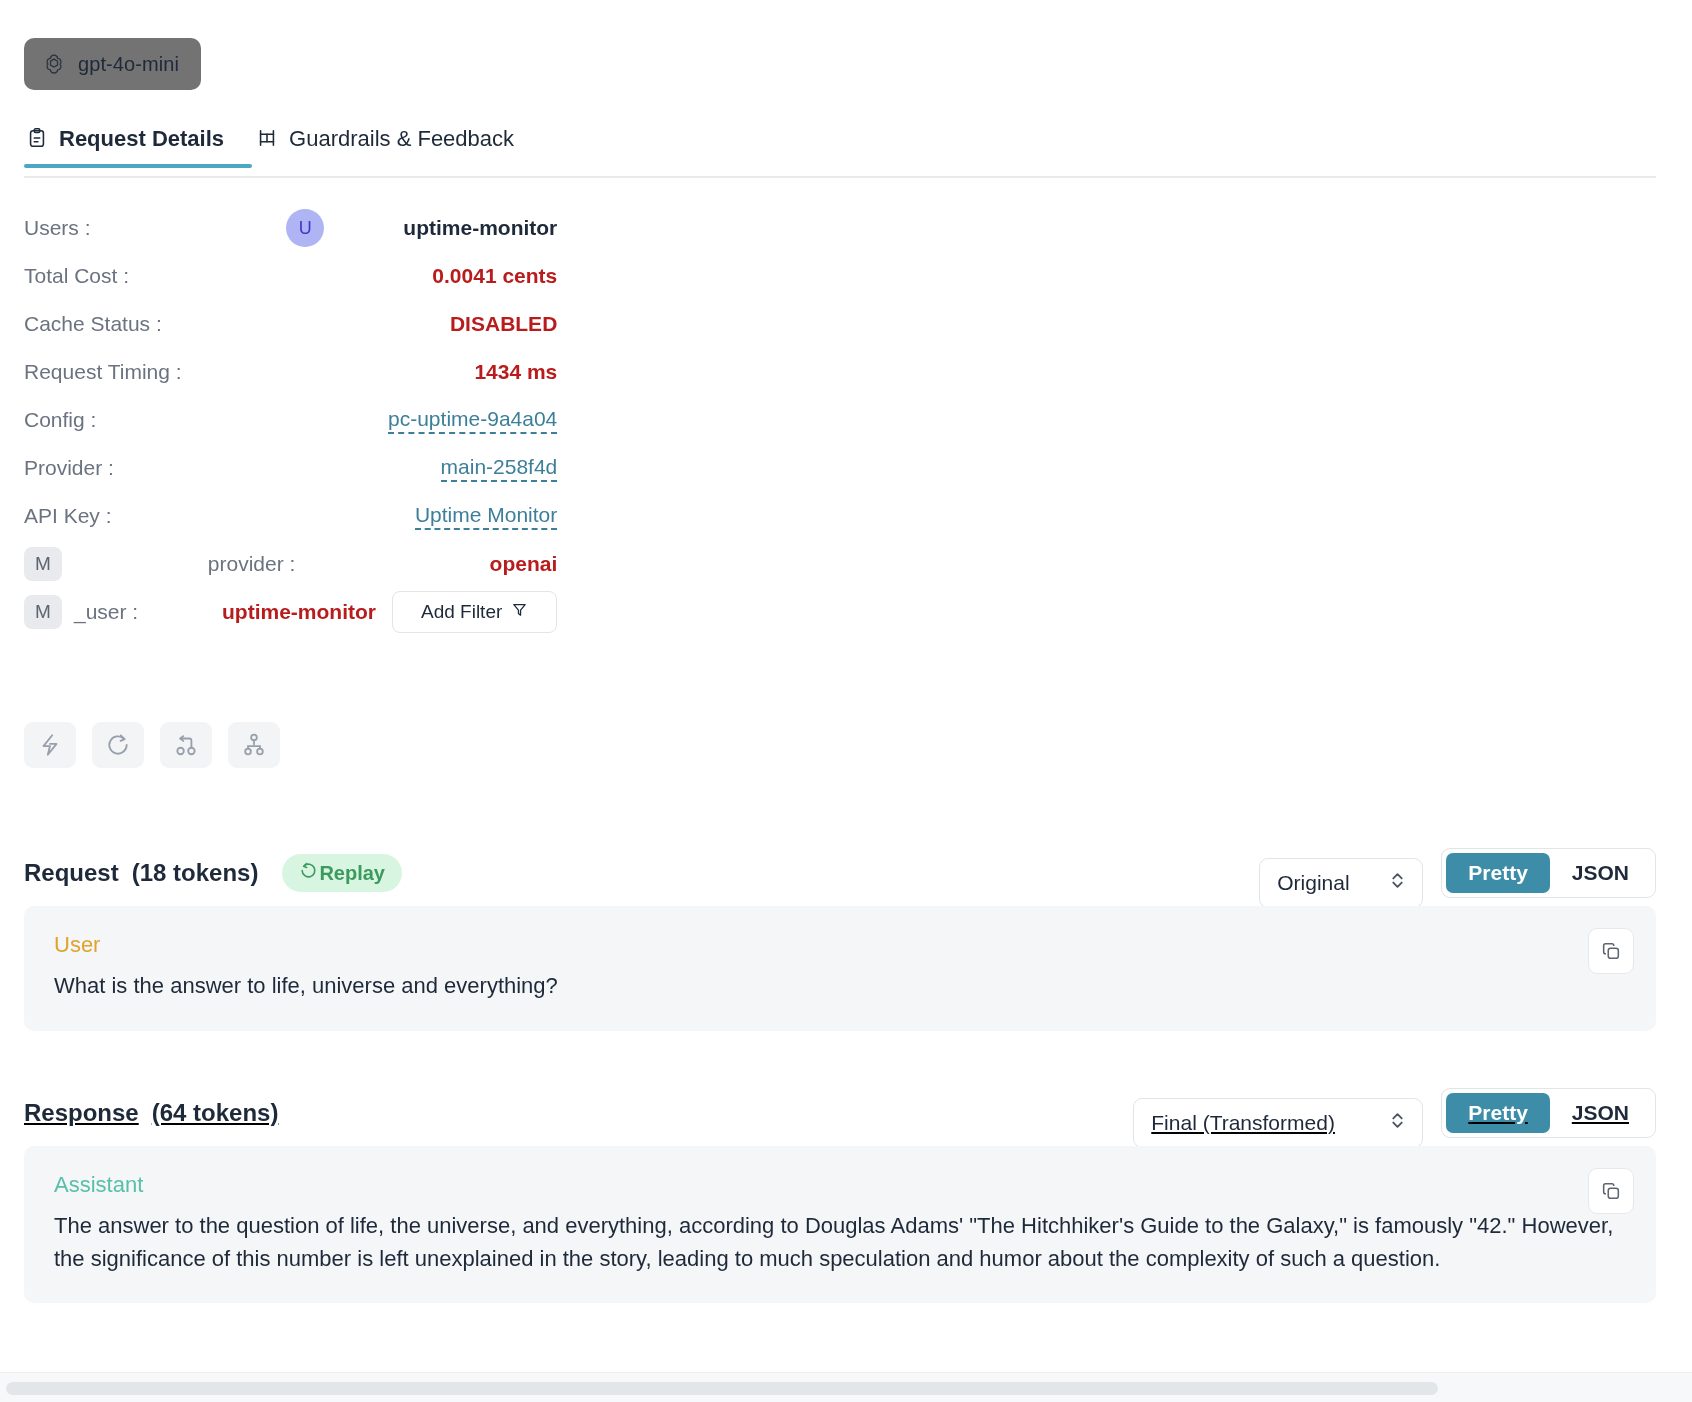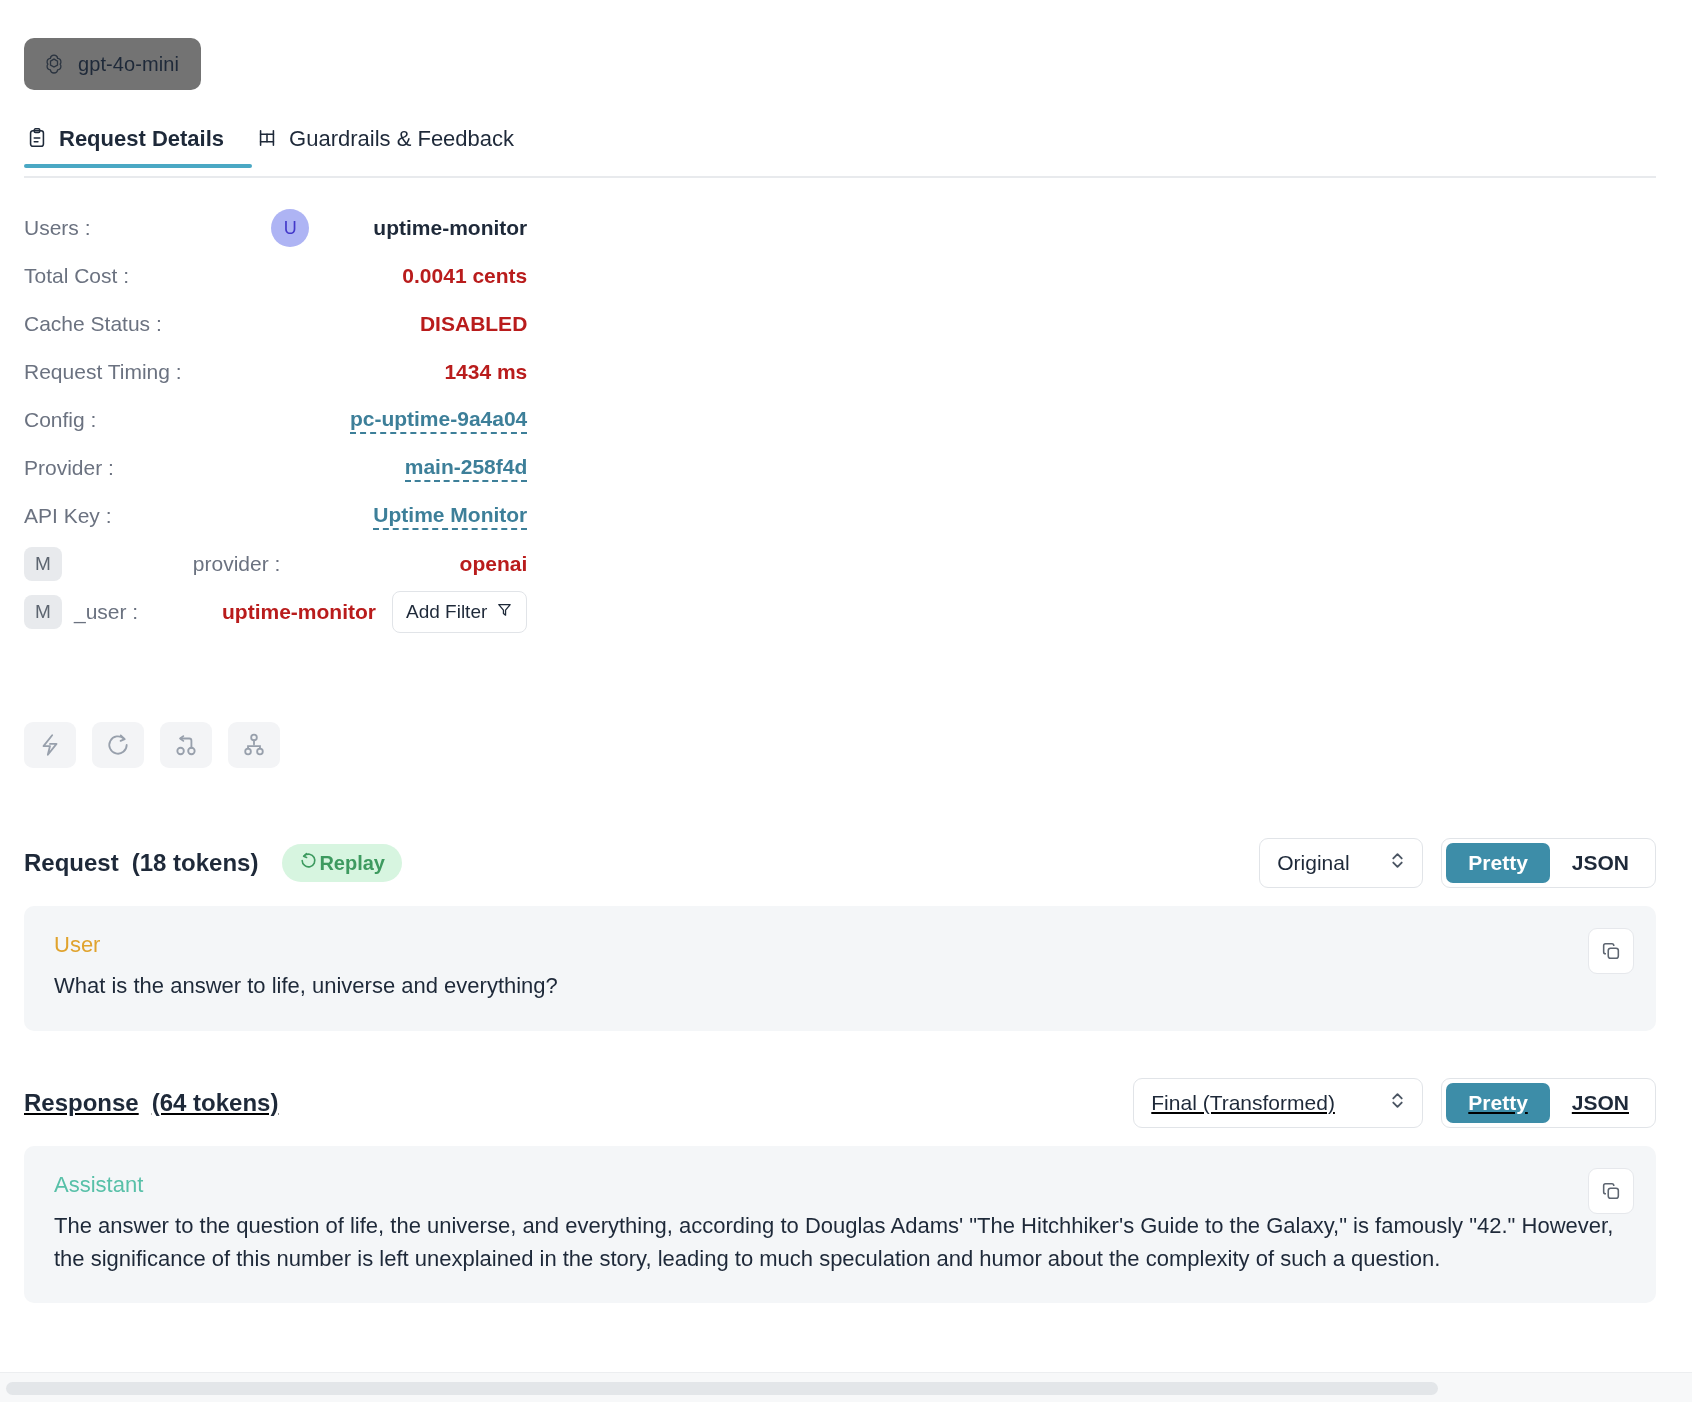--- a/index.html
+++ b/index.html
@@ -63,21 +63,21 @@
   .meta-key {
     font-size: 21px; color: #6b7280;
     min-width: 198px;
     white-space: nowrap;
   }
   .meta-val {
     font-size: 21px; color: #b91c1c; font-weight: bold;
     white-space: nowrap;
   }
   .meta-val.link {
-    color: #3d7f99; font-weight: bold;
+    color: #3d7f99; font-weight: normal;
     border-bottom: 2px dashed #3d7f99;
     padding-bottom: 1px; cursor: pointer;
   }
   .avatar {
     width: 38px; height: 38px; border-radius: 50%;
     background: #aeb4f4; color: #4338ca;
     display: flex; align-items: center; justify-content: center;
     font-size: 18px; margin-right: 15px; flex: 0 0 auto;
   }
   .user-name { font-size: 21px; color: #1e2939; font-weight: bold; }
@@ -86,21 +86,21 @@
     background: #e8eaed; color: #5d6570;
     display: flex; align-items: center; justify-content: center;
     font-size: 19px; margin-right: 12px; flex: 0 0 auto;
   }
   .m-key {
     font-size: 21px; color: #6b7280; min-width: 148px; white-space: nowrap;
   }
   .add-filter {
     margin-left: 16px;
     display: inline-flex; align-items: center; gap: 9px;
-    height: 42px; padding: 0 13px;
+    height: 42px; padding: 0 28px;
     background: #ffffff; border: 1.5px solid #e1e4e8;
     border-radius: 8px; cursor: pointer;
     font-size: 19px; color: #1e2939; font-family: inherit;
   }
 
   
   .icon-row {
     position: absolute; left: 24px; top: 722px;
     display: flex; gap: 16px;
   }
@@ -131,21 +131,21 @@
     color: #3d9a5f; font-size: 20px; font-family: inherit;
     font-weight: bold; cursor: pointer;
   }
   .spacer { flex: 1 1 auto; }
 
   .select-box {
     display: inline-flex; align-items: center; justify-content: space-between;
     gap: 18px; height: 50px; padding: 0 17px;
     border: 1.5px solid #e1e4e8; border-radius: 9px;
     background: #ffffff; cursor: pointer;
-    font-size: 21px; color: #1e2939; font-family: inherit;
+    font-size: 21px; color: #1e2939; font-family: inherit; margin-top: 20px;
   }
   .seg {
     display: inline-flex; align-items: center;
     height: 50px; padding: 4px;
     margin-left: 18px;
     border: 1.5px solid #e1e4e8; border-radius: 9px; background: #ffffff;
   }
   .seg button {
     height: 40px; padding: 0 22px; border: none; border-radius: 7px;
     background: transparent; font-size: 21px; color: #1e2939;

